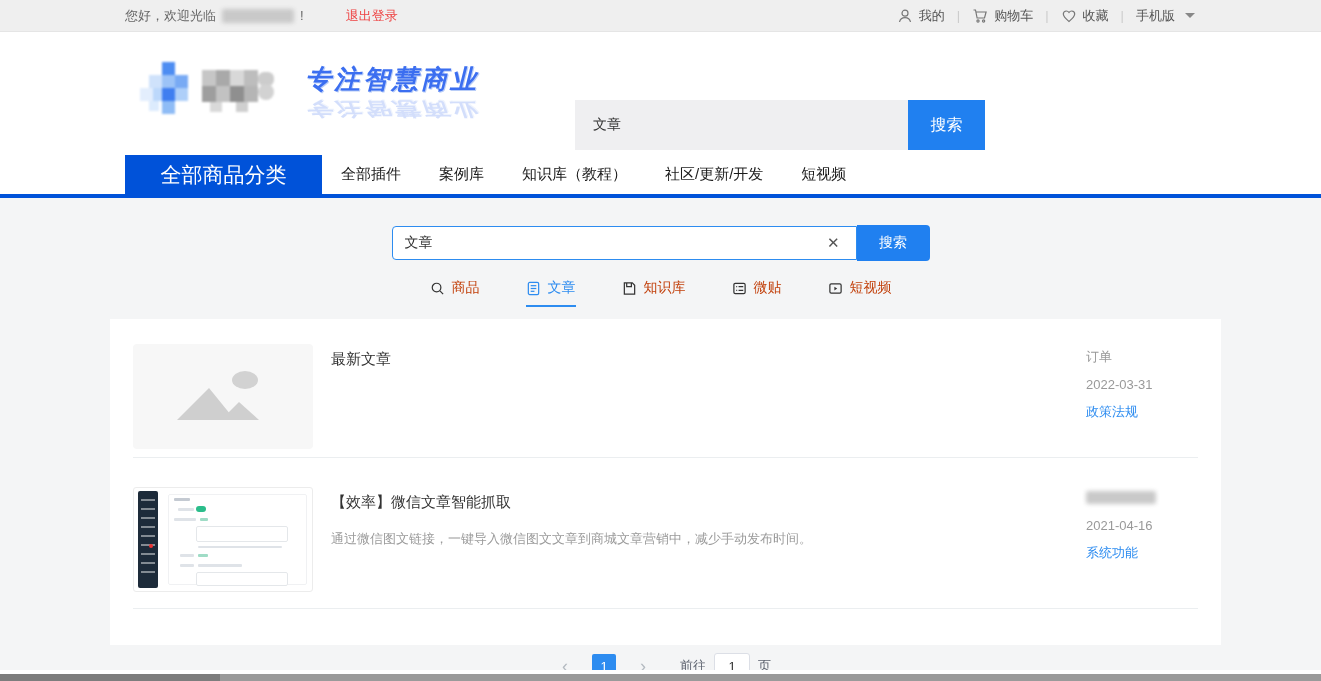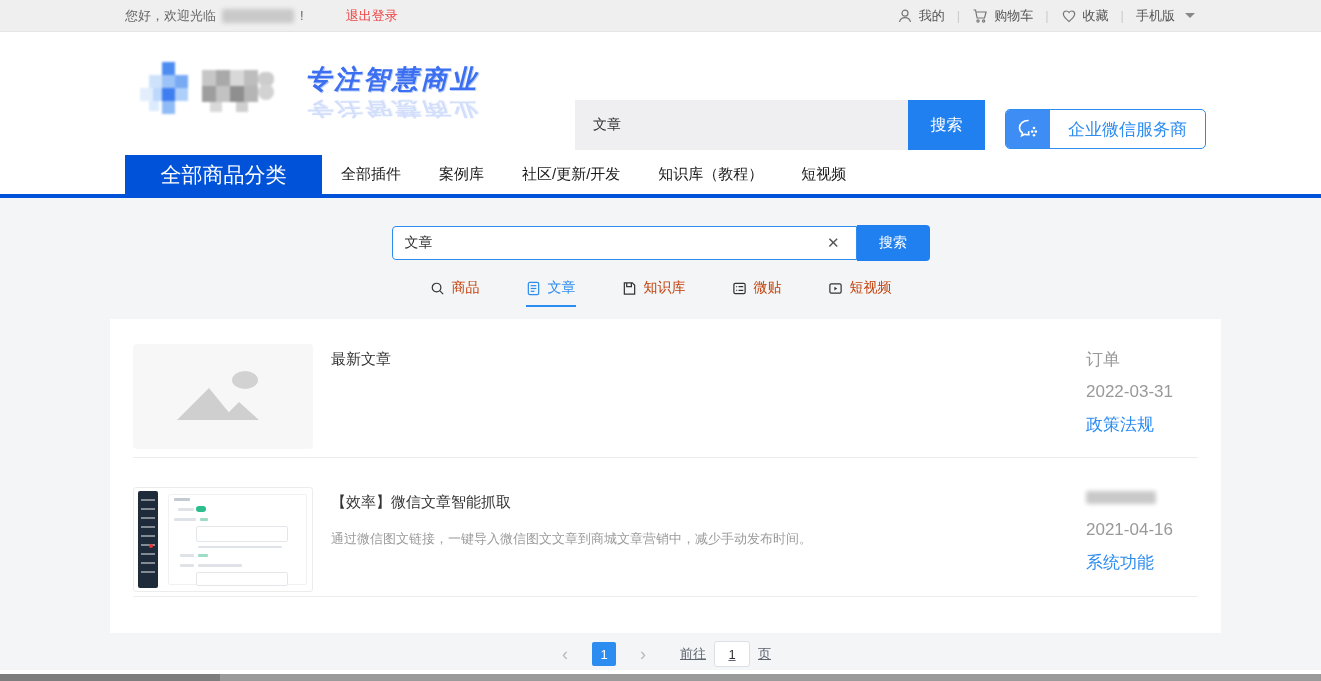--- a/index.html
+++ b/index.html
@@ -62,27 +62,27 @@
   .tab { display:flex; align-items:center; gap:7px; font-size:14px; color:#c2410c;
          padding-bottom:8px; cursor:pointer; border-bottom:2px solid transparent; }
   .tab .t-ico { width:15px; height:15px; color:#333; }
   .tab.active { color:#2d8cf0; border-bottom-color:#2d8cf0; }
   .tab.active .t-ico { color:#2d8cf0; }
 
   
   .card { width:1111px; margin:12px 0 0 110px; background:#fff; padding:0 23px; }
   .row { display:flex; border-bottom:1px solid #ebeef0; }
   .row-1 { padding:25px 0 8px 0; }
-  .row-2 { padding:29px 0 4px 0; }
+  .row-2 { padding:29px 0 16px 0; }
   .thumb { width:180px; height:105px; flex:none; border-radius:4px; overflow:hidden; cursor:pointer; }
   .thumb-ph { background:#f7f7f7; display:flex; align-items:center; justify-content:center; }
   .row-main { flex:1; padding-left:18px; }
   .r-title { font-size:15px; color:#333; margin-top:6px; cursor:pointer; }
   .r-desc { font-size:13px; color:#9b9b9b; margin-top:17px; line-height:1.5; }
-  .row-meta { width:112px; flex:none; font-size:17px; padding-top:4px; }
+  .row-meta { width:112px; flex:none; font-size:13px; padding-top:4px; }
   .meta-line { color:#999; margin-bottom:11px; }
   .meta-cat { color:#2d8cf0; cursor:pointer; }
   .redact-author { width:70px; height:13px; margin-bottom:11px; }
 
   
   .thumb-admin { position:relative; background:#fff; border:1px solid #ececec; border-radius:3px; }
   .ta-side { position:absolute; left:4px; top:3px; bottom:3px; width:20px; background:#1d2b3a; border-radius:2px; }
   .ta-side::before { content:""; position:absolute; left:3px; right:3px; top:8px; bottom:8px;
     background:repeating-linear-gradient(to bottom, rgba(255,255,255,.45) 0 2px, transparent 2px 9px); }
   .ta-dot { position:absolute; left:15px; top:56px; width:4px; height:4px; border-radius:50%; background:#e33; }
@@ -183,40 +183,28 @@
     </svg>
   </div>
   <div class="tagline-wrap">
     <div class="tagline">专注智慧商业</div>
     <div class="tagline tagline-reflect">专注智慧商业</div>
   </div>
   <div class="hsearch">
     <input class="hsearch-input" type="text" value="文章" style="">
     <button class="hsearch-btn">搜索</button>
   </div>
-  <div class="wx-btn">
-    <span class="wx-ico-box">
-      <svg width="24" height="24" viewBox="0 0 24 24">
-        <path d="M12 3.5c-4.7 0-8.5 3.2-8.5 7.2 0 2.2 1.2 4.2 3 5.5l-.8 2.6 3-1.5c1 .3 2.1.5 3.3.5.3 0 .6 0 .9-.1-.2-.5-.3-1-.3-1.6 0-.5.1-1 .2-1.4" fill="none" stroke="#fff" stroke-width="1.6" stroke-linecap="round"></path>
-        <circle cx="16.2" cy="14.6" r="1.3" fill="#fff"></circle>
-        <circle cx="19.8" cy="14.6" r="1.3" fill="#fff"></circle>
-        <circle cx="18" cy="18.2" r="1.3" fill="#fff"></circle>
-        <circle cx="18" cy="11" r="1.3" fill="#fff"></circle>
-      </svg>
-    </span>
-    <span class="wx-label">企业微信服务商</span>
-  </div>
 </div>
 
 <div class="nav">
   <div class="nav-cat">全部商品分类</div>
   <div class="nav-item">全部插件</div>
   <div class="nav-item">案例库</div>
+  <div class="nav-item">知识库（教程）</div>
   <div class="nav-item">社区/更新/开发</div>
-  <div class="nav-item">知识库（教程）</div>
   <div class="nav-item">短视频</div>
 </div>
 
 <div class="main">
 
   <div class="spanel">
     <div class="sp-input-wrap">
       <input class="sp-input" type="text" value="文章" style="">
       <span class="sp-clear">✕</span>
     </div>

